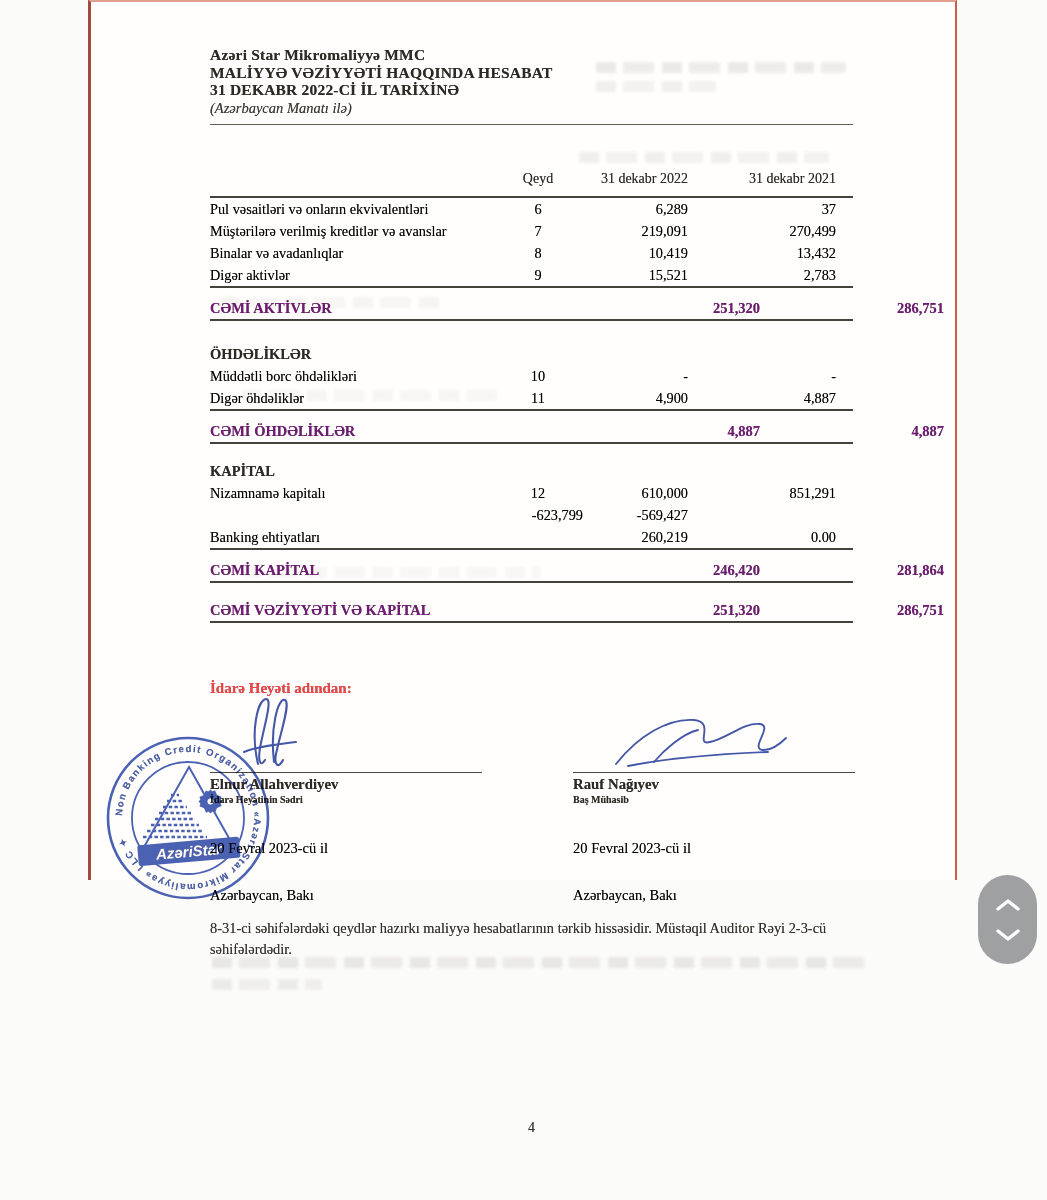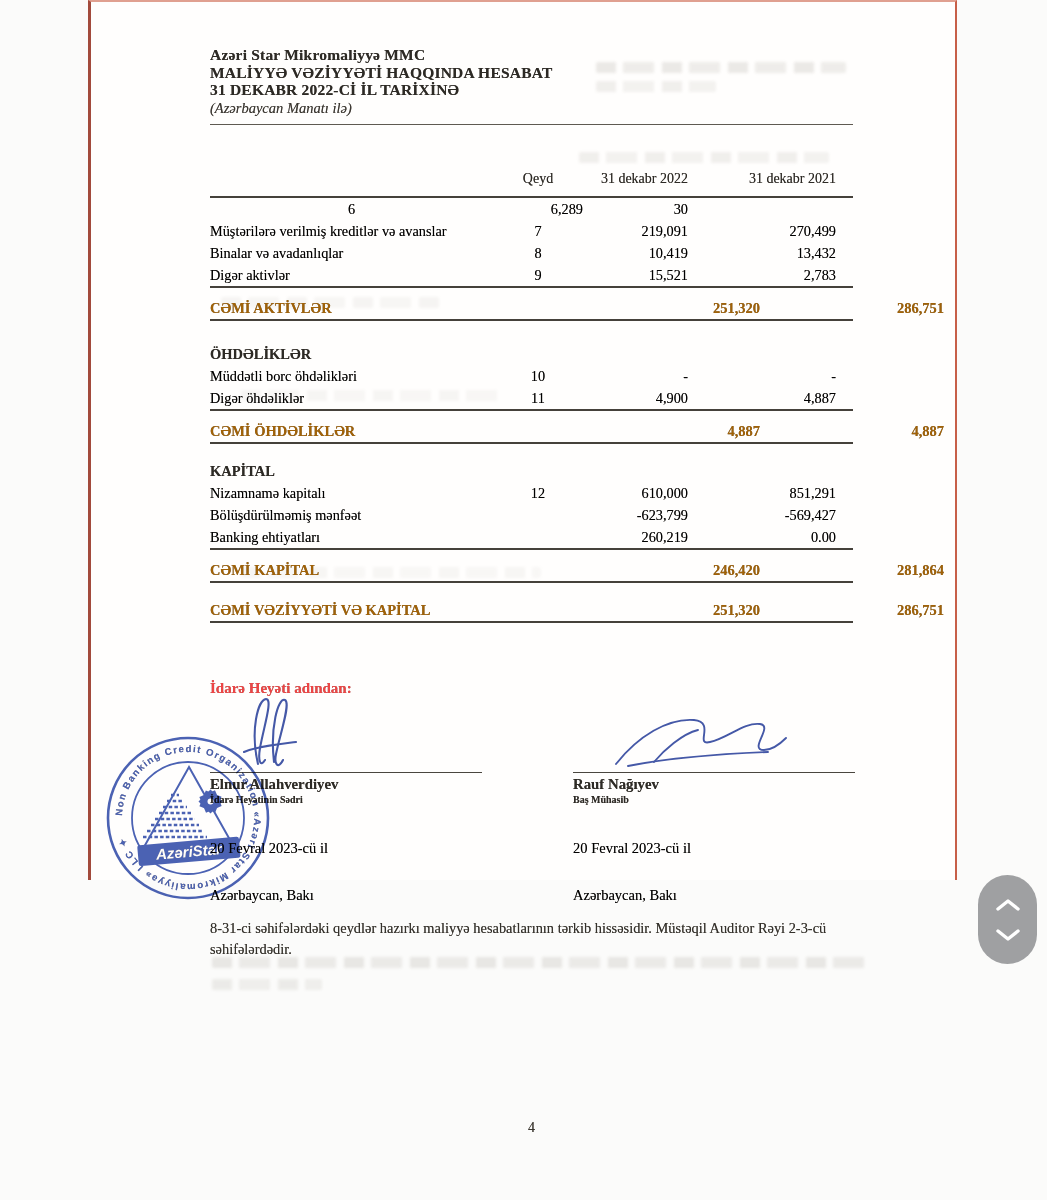--- a/index.html
+++ b/index.html
@@ -26,21 +26,21 @@
   .tbl { position:absolute; left:119px; top:166px; width:643px; }
   .trow { display:grid; grid-template-columns:283px 90px 105px 148px;
           padding-right:17px; align-items:end; font-size:14.3px; line-height:22px; }
   .trow .c-label { text-align:left; }
   .trow .c-qeyd  { text-align:center; }
   .trow .c-v     { text-align:right; }
   .thead { font-weight:normal; font-size:14px; color:#2d2a25; }
   .thead .c-v { text-align:right; }
   .sec  { font-weight:bold; color:#2d2a25; font-size:14.5px; margin-top:16px; }
   .sec .c-label { grid-column:1 / -1; }
-  .tot  { font-weight:bold; color:#a16207; font-size:14.5px; margin-top:9px;gap:36px; }
+  .tot  { font-weight:bold; color:#701a75; font-size:14.5px; margin-top:9px;gap:36px; }
   .tot .c-label { grid-column:1 / 3; }
   .rule  { border-top:2.3px solid #45413b; }
   .rule.dbl { box-shadow:0 3px 0 -1.6px rgba(70,64,58,.4); }
   .mt6 { margin-top:6px; } .mt16 { margin-top:16px; } .mt22 { margin-top:22px; }
 
   
   .sigs { position:absolute; left:119px; top:678px; width:643px; }
   .sig-head { font-weight:bold; font-size:15px; color:#ef4444; }
   .sig-col { position:absolute; top:24px; }
   .sig-col.l { left:0;   width:272px; }
@@ -102,23 +102,24 @@
 
     <div class="trow thead">
       <span class="c-label"></span>
       <span class="c-qeyd">Qeyd</span>
       <span class="c-v">31 dekabr 2022</span>
       <span class="c-v">31 dekabr 2021</span>
     </div>
     <div class="rule mt6"></div>
 
     <div class="trow">
+      <span class="c-label">Pul vəsaitləri və onların ekvivalentləri</span>
       <span class="c-qeyd">6</span>
       <span class="c-v">6,289</span>
-      <span class="c-v">30</span>
+      <span class="c-v">37</span>
     </div>
     <div class="trow">
       <span class="c-label">Müştərilərə verilmiş kreditlər və avanslar</span>
       <span class="c-qeyd">7</span>
       <span class="c-v">219,091</span>
       <span class="c-v">270,499</span>
     </div>
     <div class="trow">
       <span class="c-label">Binalar və avadanlıqlar</span>
       <span class="c-qeyd">8</span>
@@ -167,21 +168,20 @@
     <div class="trow sec mt16">
       <span class="c-label">KAPİTAL</span>
     </div>
     <div class="trow">
       <span class="c-label">Nizamnamə kapitalı</span>
       <span class="c-qeyd">12</span>
       <span class="c-v">610,000</span>
       <span class="c-v">851,291</span>
     </div>
     <div class="trow">
-      <span class="c-label">Bölüşdürülməmiş mənfəət</span>
       <span class="c-qeyd"></span>
       <span class="c-v">-623,799</span>
       <span class="c-v">-569,427</span>
     </div>
     <div class="trow">
       <span class="c-label">Banking ehtiyatları</span>
       <span class="c-qeyd"></span>
       <span class="c-v">260,219</span>
       <span class="c-v">0.00</span>
     </div>

